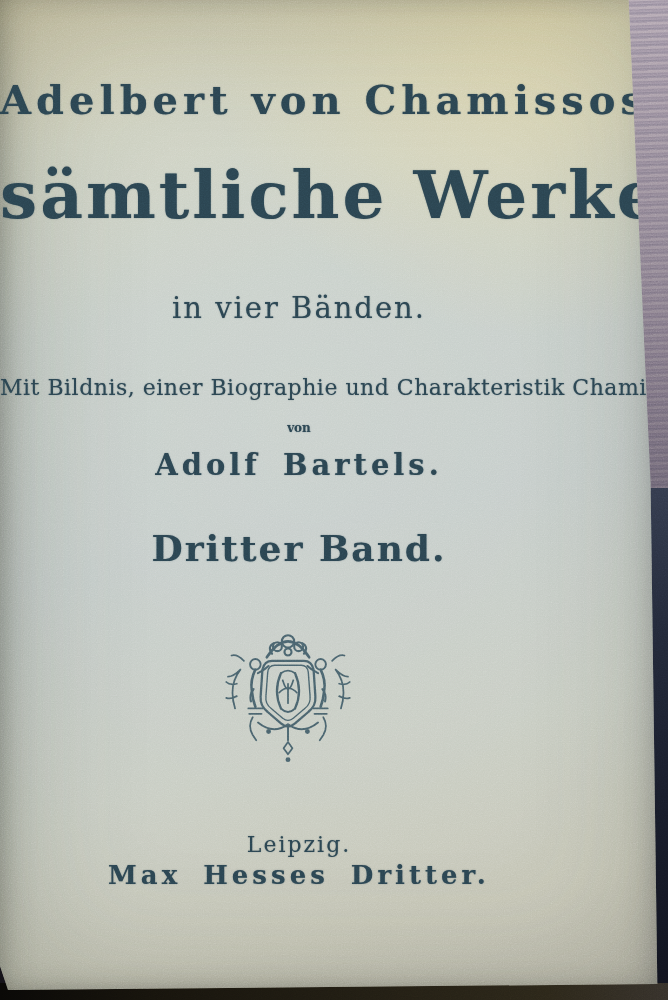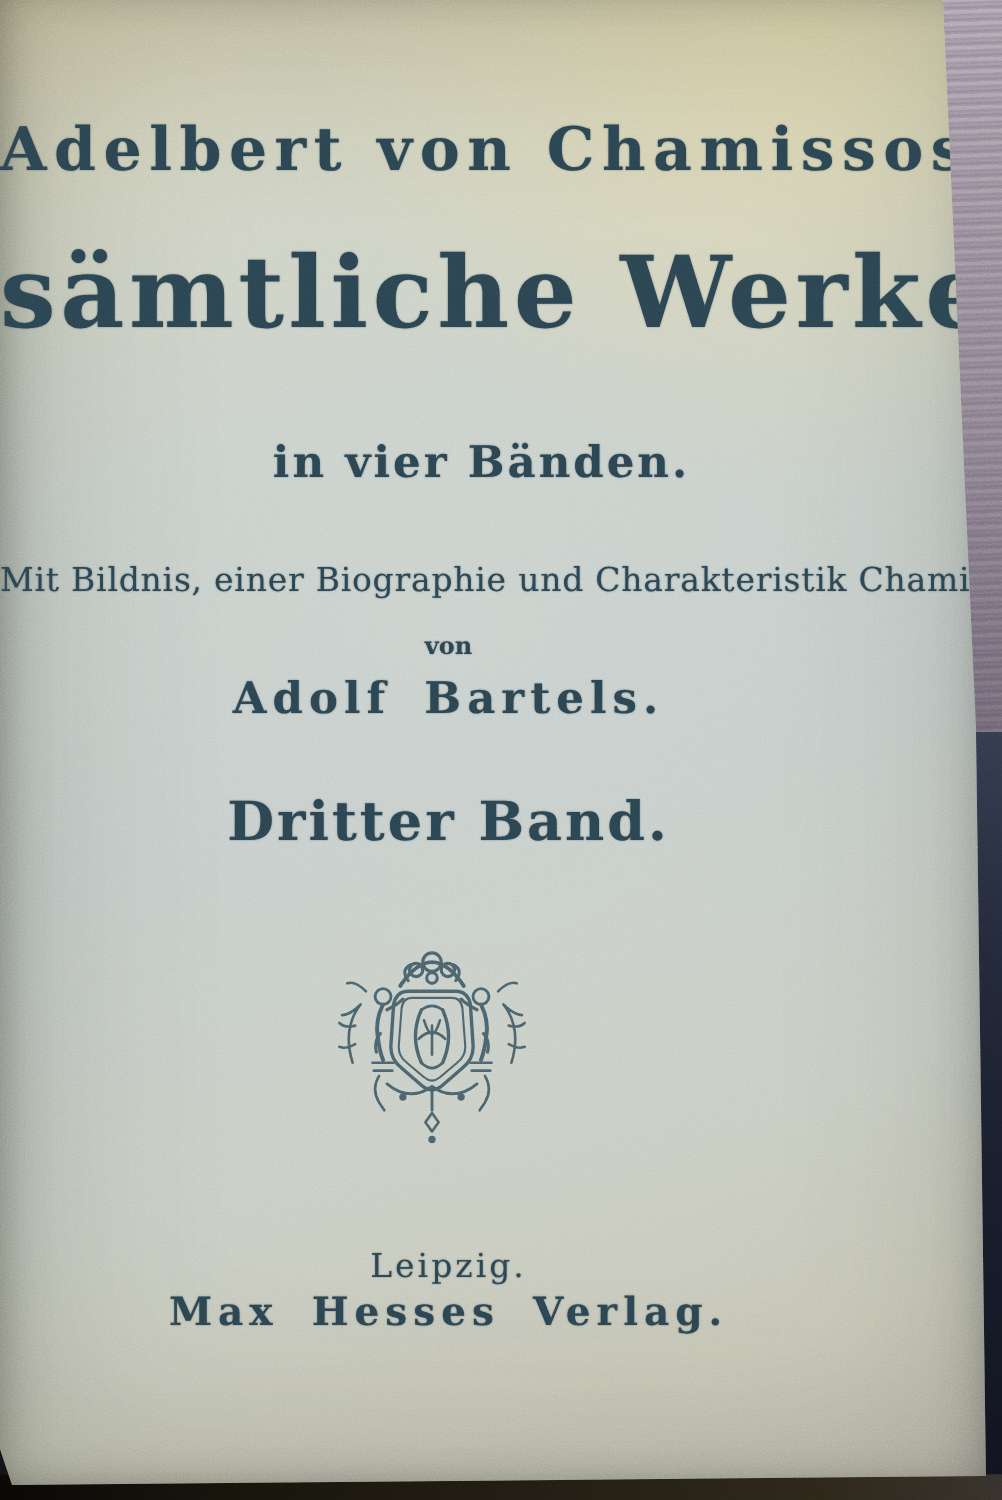--- a/index.html
+++ b/index.html
@@ -51,23 +51,23 @@
   
   .content{
     position:absolute;left:0;top:0;width:598px;height:1000px;
     text-align:center;color:#2a434f;
     filter:blur(.3px);
   }
   .content .line{position:absolute;left:0;width:100%;white-space:nowrap;
     text-shadow:0 0 1.3px rgba(40,64,76,.6);}
   .l-header  {top:76px; font-size:40px;font-weight:bold;letter-spacing:5px;}
   .l-title   {top:156px;font-size:66px;font-weight:bold;letter-spacing:3px;}
-  .l-subtitle{top:291px;font-size:29px;font-weight:bold;letter-spacing:2px;padding-left:22px;}
+  .l-subtitle{top:291px;font-size:29px;font-weight:normal;letter-spacing:2px;}
   .l-desc    {top:375px;font-size:22px;letter-spacing:.5px;}
-  .l-von     {top:421px;font-size:16px;font-weight:bold;}
+  .l-von     {top:421px;font-size:12px;font-weight:bold;}
   .l-author  {top:448px;font-size:29px;font-weight:bold;letter-spacing:4px;word-spacing:8px;}
   .l-volume  {top:527px;font-size:36px;font-weight:bold;letter-spacing:2px;}
   .l-city    {top:832px;font-size:22px;font-weight:normal;letter-spacing:2px;}
   .l-pub     {top:860px;font-size:26px;font-weight:bold;letter-spacing:4px;word-spacing:9px;}
 
   .emblem{
     position:absolute;left:213px;top:622px;width:150px;height:150px;
     opacity:.88;filter:blur(.35px);
   }
 
@@ -128,21 +128,21 @@
         <path d="M46,114 q17,14 34,2 M80,116 q17,12 34,-2" stroke-width="2.2"></path>
         <path d="M40,108 q-6,10 0,20 l4,6 M120,108 q6,10 0,20 l-4,6" stroke-width="2"></path>
         <path d="M80,118 v16" stroke-width="2.2"></path>
         <path d="M80,136 l5,7 l-5,7 l-5,-7 z" stroke-width="2"></path>
         <circle cx="80" cy="156" r="1.6" fill="#37535f"></circle>
         <circle cx="58" cy="124" r="1.6" fill="#37535f"></circle>
         <circle cx="102" cy="124" r="1.6" fill="#37535f"></circle>
       </svg>
 
       <div class="line l-city">Leipzig.</div>
-      <div class="line l-pub">Max Hesses Verlag.</div>
+      <div class="line l-pub">Max Hesses Dritter.</div>
 
     </div>
   </div>
 
   <svg class="grain" width="668" height="1000">
     <filter id="grainF">
       <feTurbulence type="fractalNoise" baseFrequency="0.85" numOctaves="2" stitchTiles="stitch"></feTurbulence>
       <feColorMatrix type="saturate" values="0"></feColorMatrix>
       <feComponentTransfer>
           <feFuncA type="linear" slope="0.55"></feFuncA>

